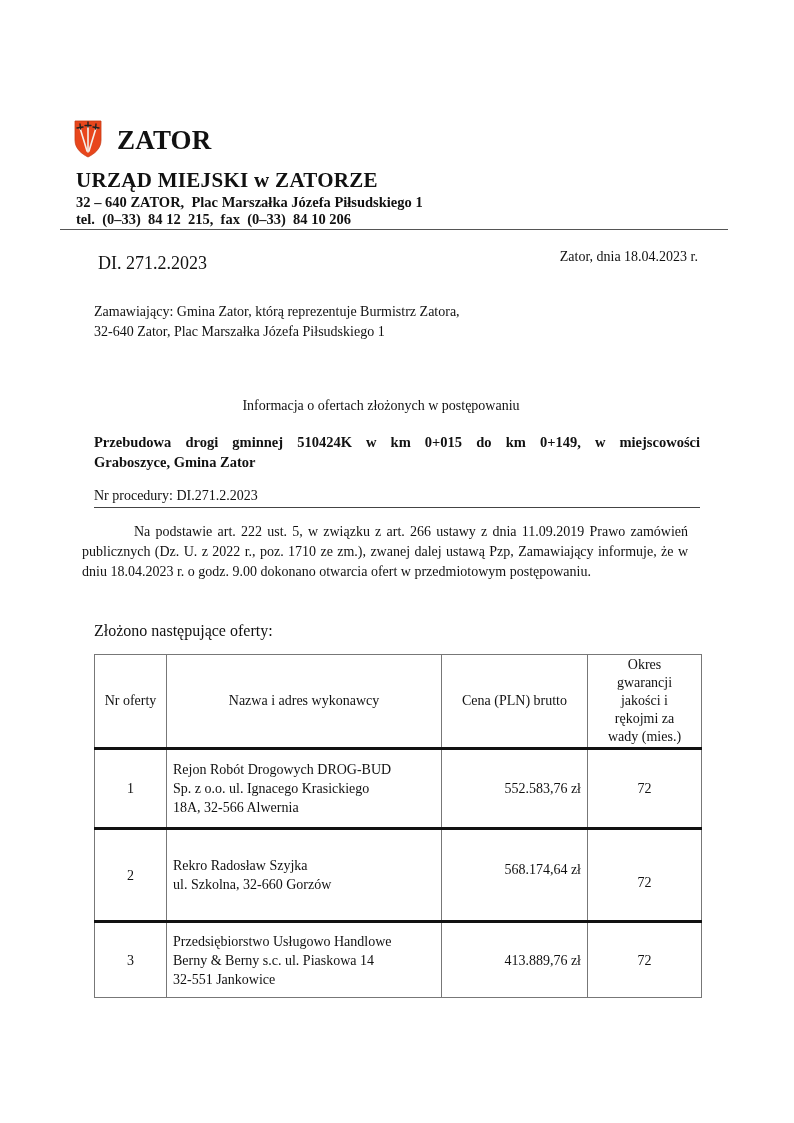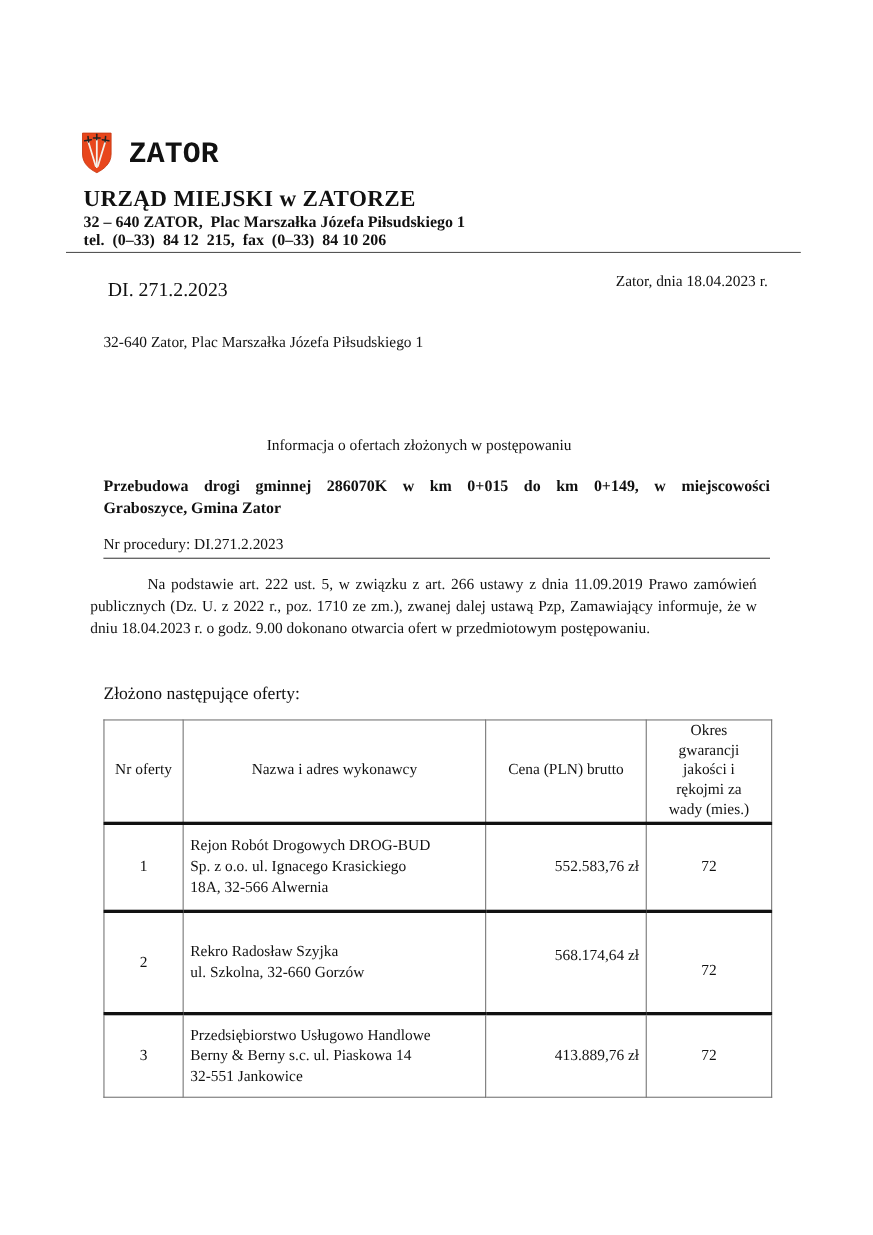--- a/index.html
+++ b/index.html
@@ -1,20 +1,20 @@
 <!DOCTYPE html>
 <html><head>
 <meta charset="utf-8">
 <style>
   html, body { margin: 0; padding: 0; background: #ffffff; }
   body { width: 794px; height: 1123px; position: relative; overflow: hidden;
          font-family: "Liberation Serif", serif; color: #111; }
   .abs { position: absolute; }
   .logo-wrap { left: 73px; top: 118px; display: flex; align-items: center; }
-  .logo-text { font-family: Liberation Mono, monospace; font-weight: bold; font-size: 27px;
+  .logo-text { font-family: Liberation Serif, serif; font-weight: bold; font-size: 27px;
                margin-left: 14px; letter-spacing: 0.2px; color: #111; }
   .office-title { left: 76px; top: 168px; font-weight: bold; font-size: 21px; letter-spacing: 0.3px; }
   .office-addr { left: 76px; top: 194px; font-weight: bold; font-size: 14.5px; white-space: pre; }
   .office-tel  { left: 76px; top: 211px; font-weight: bold; font-size: 14.5px; white-space: pre; }
   .header-rule { left: 60px; top: 229px; width: 668px; height: 0; border-top: 1.5px solid #555; }
   .ref { left: 98px; top: 253px; font-size: 18px; text-align: center; }
   .date { right: 96px; top: 249px; font-size: 14px; }
   .orderer { left: 94px; top: 302px; font-size: 14px; line-height: 20px; }
   .info-title { left: 0; width: 794px; top: 398px; font-size: 14px; text-align: center; }
   .info-title span { position: relative; left: -16px; }
@@ -70,29 +70,30 @@
 
 <div class="abs office-title">URZĄD  MIEJSKI  w ZATORZE</div>
 <div class="abs office-addr">32 – 640 ZATOR,  Plac Marszałka Józefa Piłsudskiego 1</div>
 <div class="abs office-tel">tel.  (0–33)  84 12  215,  fax  (0–33)  84 10 206</div>
 <div class="abs header-rule"></div>
 
 <div class="abs ref">DI. 271.2.2023</div>
 <div class="abs date">Zator, dnia 18.04.2023 r.</div>
 
 <div class="abs orderer">
+  <div>Zamawiający: Gmina Zator, którą reprezentuje Burmistrz Zatora,</div>
   <div>32-640 Zator, Plac Marszałka Józefa Piłsudskiego 1</div>
 </div>
 
 <div class="abs info-title">
   <span>Informacja o ofertach złożonych w postępowaniu</span>
 </div>
 
 <div class="abs subject">
-  <span class="l1">Przebudowa drogi gminnej 286070K w km 0+015 do km 0+149, w miejscowości</span>
+  <span class="l1">Przebudowa drogi gminnej 510424K w km 0+015 do km 0+149, w miejscowości</span>
   <span>Graboszyce, Gmina Zator</span>
 </div>
 
 <div class="abs proc">Nr procedury: DI.271.2.2023</div>
 <div class="abs proc-rule"></div>
 
 <div class="abs body-para"><span class="indent"></span><span>Na podstawie art. 222 ust. 5, w związku z art. 266 ustawy z dnia 11.09.2019 Prawo zamówień publicznych (Dz. U. z 2022 r., poz. 1710 ze zm.), zwanej dalej ustawą Pzp, Zamawiający informuje, że w dniu 18.04.2023 r. o godz. 9.00 dokonano otwarcia ofert w przedmiotowym postępowaniu.</span></div>
 
 <div class="abs offers-label">Złożono następujące oferty:</div>
 

